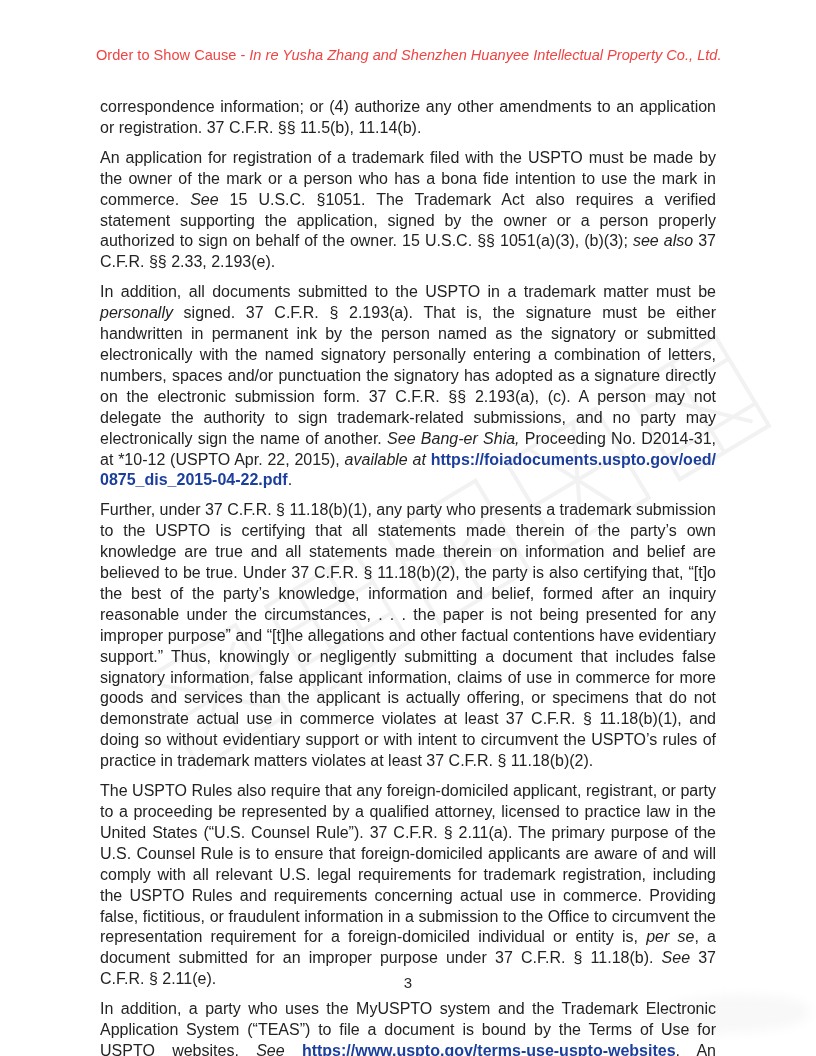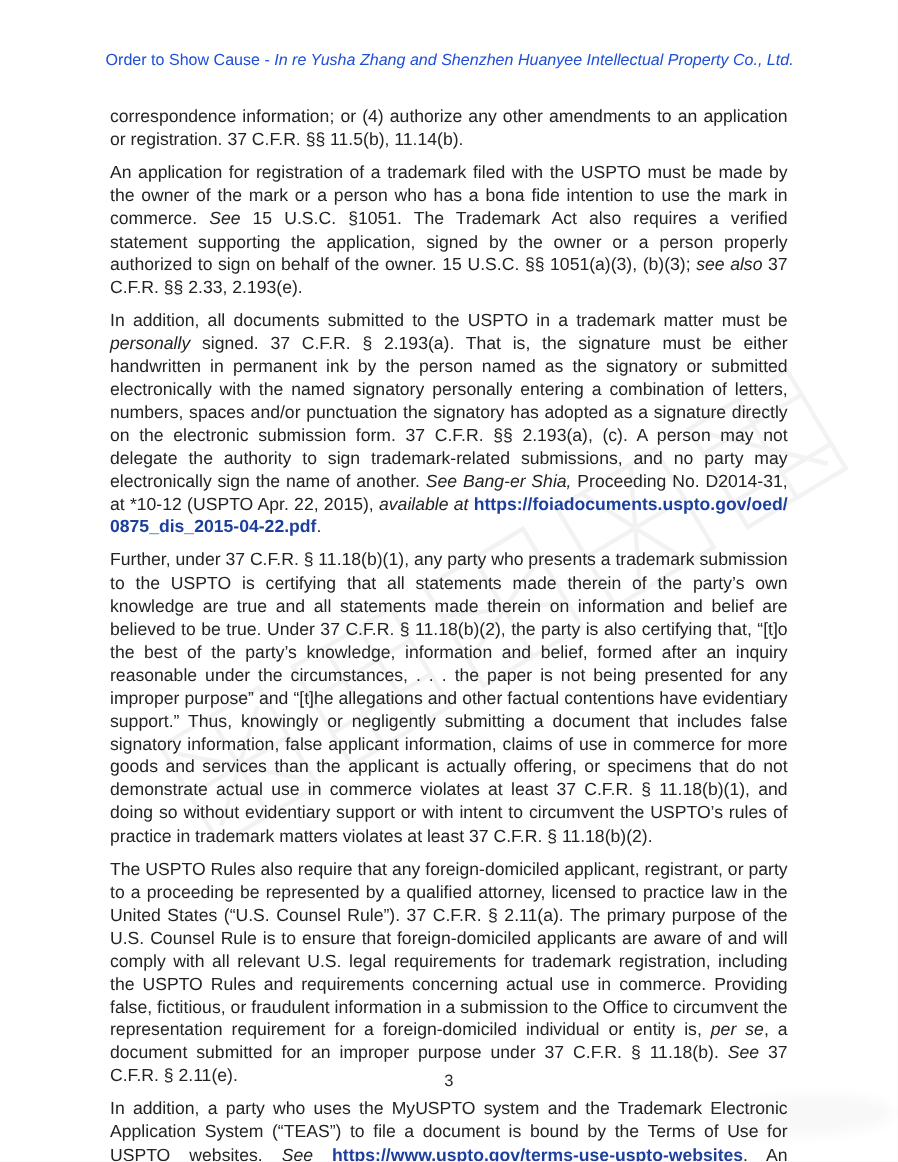--- a/index.html
+++ b/index.html
@@ -14,21 +14,21 @@
     width: 816px; height: 1056px;
     background: #ffffff;
     overflow: hidden;
     color: #222222;
   }
   .header {
     position: absolute;
     top: 46px; left: 96px; width: 624px;
     font-size: 14.6px;
     line-height: 18px;
-    color: #1d4ed8;
+    color: #ef4444;
     white-space: nowrap;
   }
   .italic { font-style: italic; }
   .doc-body {
     position: absolute;
     top: 94px; left: 97px; width: 622px;
     font-size: 16px;
     line-height: 20.9px;
     text-align: justify;
     color: #232323;

